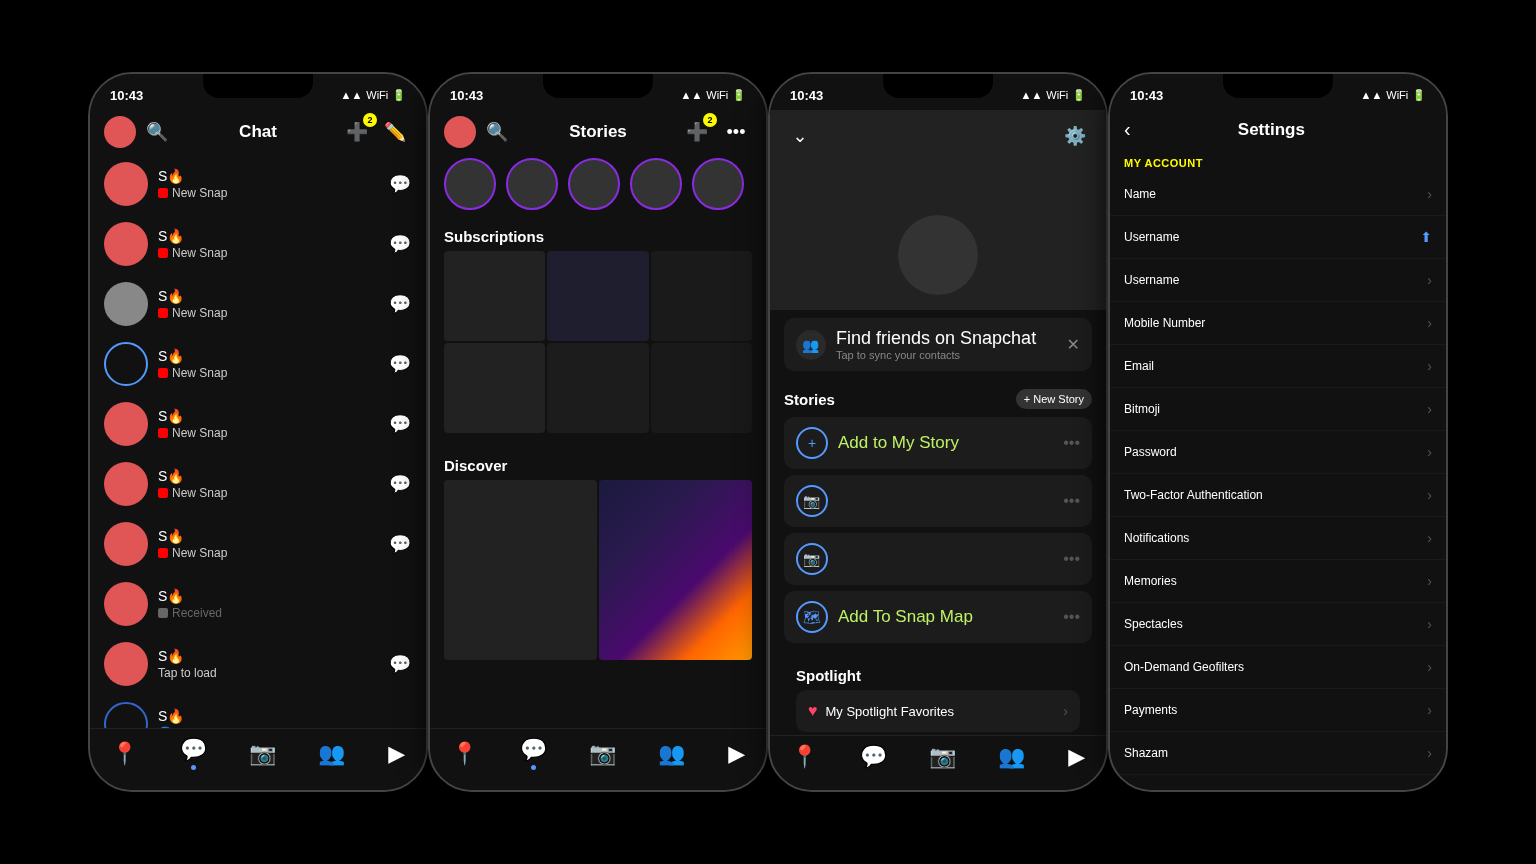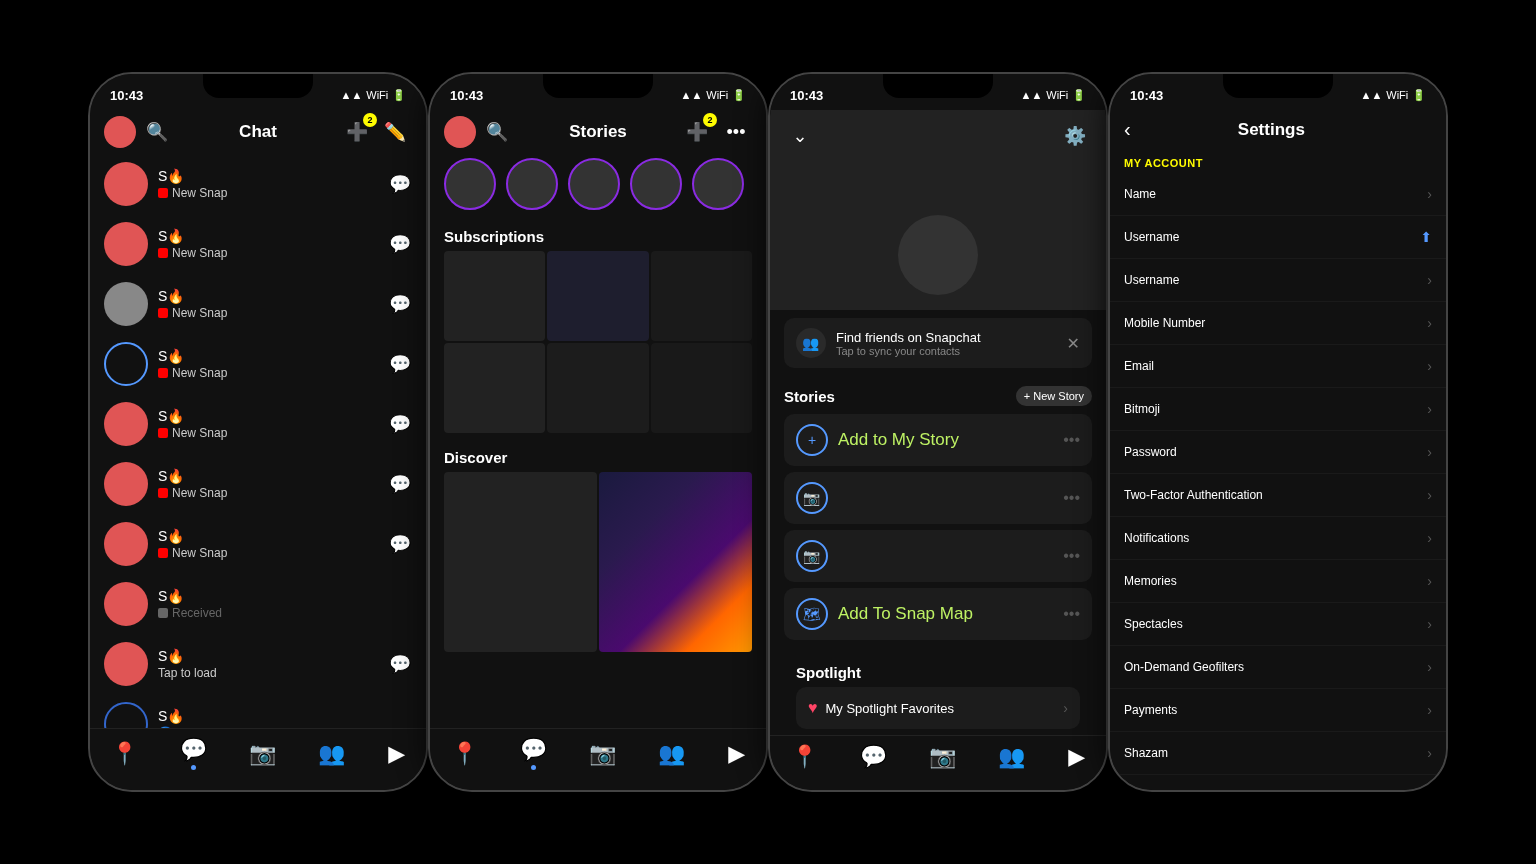--- a/index.html
+++ b/index.html
@@ -376,21 +376,21 @@
       border-radius: 50%;
       background: #2a2a2a;
       display: flex;
       align-items: center;
       justify-content: center;
       color: #aaa;
       font-size: 14px;
     }
     .find-friends-text {
       color: #fff;
-      font-size: 13px;
+      font-size: 18px;
       font-weight: 500;
     }
     .find-friends-sub {
       color: #888;
       font-size: 11px;
     }
     .close-btn {
       color: #888;
       font-size: 16px;
     }
@@ -663,21 +663,21 @@
         </div>
         <div class="section-title">Subscriptions</div>
         <div class="subscriptions-grid">
           <div class="sub-item"></div>
           <div class="sub-item" style="background:#1e1e2e;"></div>
           <div class="sub-item" style="background:#1a1a1a;"></div>
           <div class="sub-item" style="background:#222;"></div>
           <div class="sub-item" style="background:#1c1c1c;"></div>
           <div class="sub-item" style="background:#191919;"></div>
         </div>
-        <div class="section-title" style="margin-top:8px;">Discover</div>
+        <div class="section-title" style="margin-top:16px;">Discover</div>
         <div class="discover-grid">
           <div class="discover-item" style="background:#222;"></div>
           <div class="discover-item colorful"></div>
         </div>
       </div>
       <div class="bottom-nav">
         <div class="nav-item">📍</div>
         <div class="nav-item">
           💬
           <div class="nav-dot"></div>

